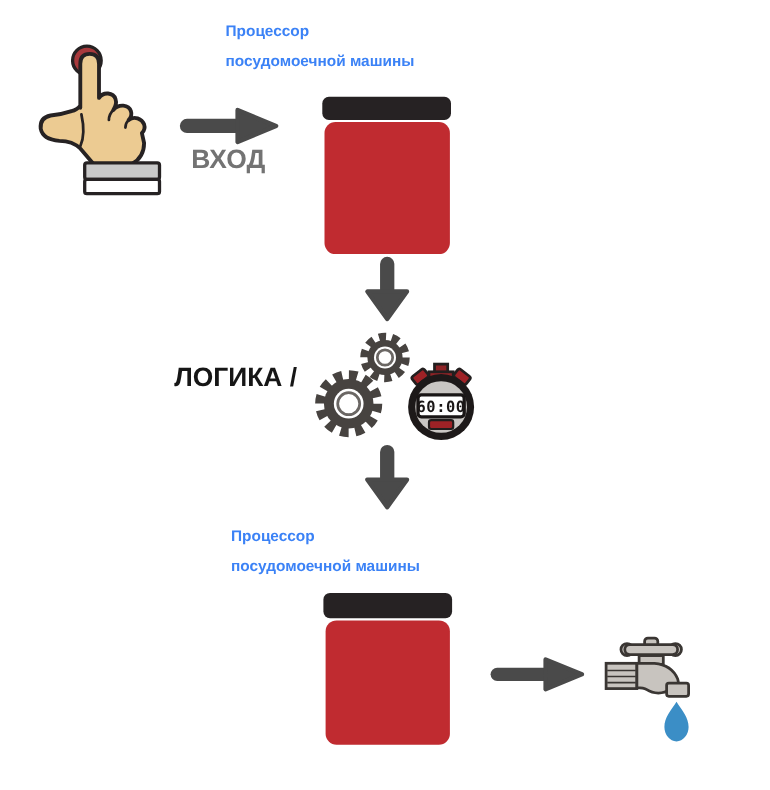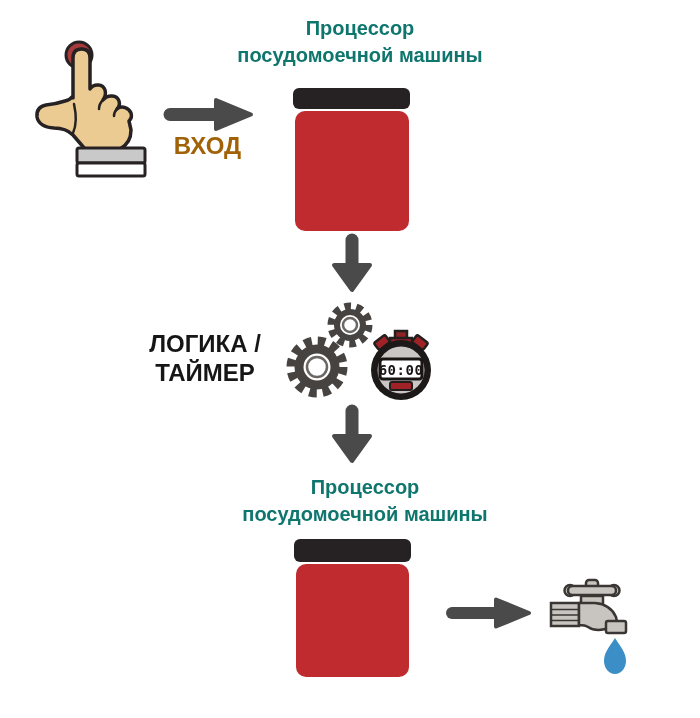--- a/index.html
+++ b/index.html
@@ -2,29 +2,29 @@
 <html><head>
 <meta charset="utf-8">
 <style>
   html,body{margin:0;padding:0;background:#ffffff;}
   .stage{
     position:relative;width:700px;height:718px;background:#ffffff;overflow:hidden;
     font-family:"Liberation Sans", sans-serif;color:#1c1c1c;
   }
   .abs{position:absolute;}
   .title{
-    position:absolute;text-align:center;font-weight:bold;
-    font-size:20px;line-height:27px;color:#0f766e;
+    position:absolute;font-weight:bold;
+    font-size:14px;line-height:27px;color:#3b82f6;
   }
   .arrow-label{
     position:absolute;text-align:center;font-weight:bold;
-    font-size:24px;line-height:28px;color:#a16207;
+    font-size:24px;line-height:28px;color:#737373;
   }
   .logic-label{
-    position:absolute;text-align:center;font-weight:bold;
+    position:absolute;text-align:right;font-weight:bold;
     font-size:24px;line-height:29px;color:#161616;
   }
   .box-lid{position:absolute;background:#262223;border-radius:6px;}
   .box-body{position:absolute;background:#c02b30;border-radius:10px;}
   svg{display:block;}
   .stopwatch-digits{
     font-family:"DejaVu Sans Mono", monospace;
     font-weight:bold;font-size:14px;fill:#1a1616;letter-spacing:0.5px;
   }
 </style>
@@ -74,21 +74,20 @@
 
   <div class="abs" style="left:330px;top:232px;">
     <svg width="44" height="62" viewBox="0 0 44 62">
       <line x1="22" y1="8" x2="22" y2="36" stroke="#4a4a4a" stroke-width="13" stroke-linecap="round"></line>
       <path d="M4 33 L40 33 L22 58 Z" fill="#4a4a4a" stroke="#4a4a4a" stroke-width="4" stroke-linejoin="round"></path>
     </svg>
   </div>
 
   <div class="logic-label" style="left:140px;top:329px;width:130px;">
     <div>ЛОГИКА /</div>
-    <div>ТАЙМЕР</div>
   </div>
 
   <div class="abs" style="left:274px;top:295px;">
     <svg width="170" height="115" viewBox="0 0 170 115">
 
       <g>
         <circle cx="76" cy="30" r="18.5" fill="none" stroke="#474340" stroke-width="8" stroke-dasharray="6.4 5.2"></circle>
         <circle cx="76" cy="30" r="16" fill="#474340"></circle>
         <circle cx="76" cy="30" r="10" fill="#ffffff"></circle>
         <circle cx="76" cy="30" r="7" fill="none" stroke="#6b6764" stroke-width="2.5"></circle>

